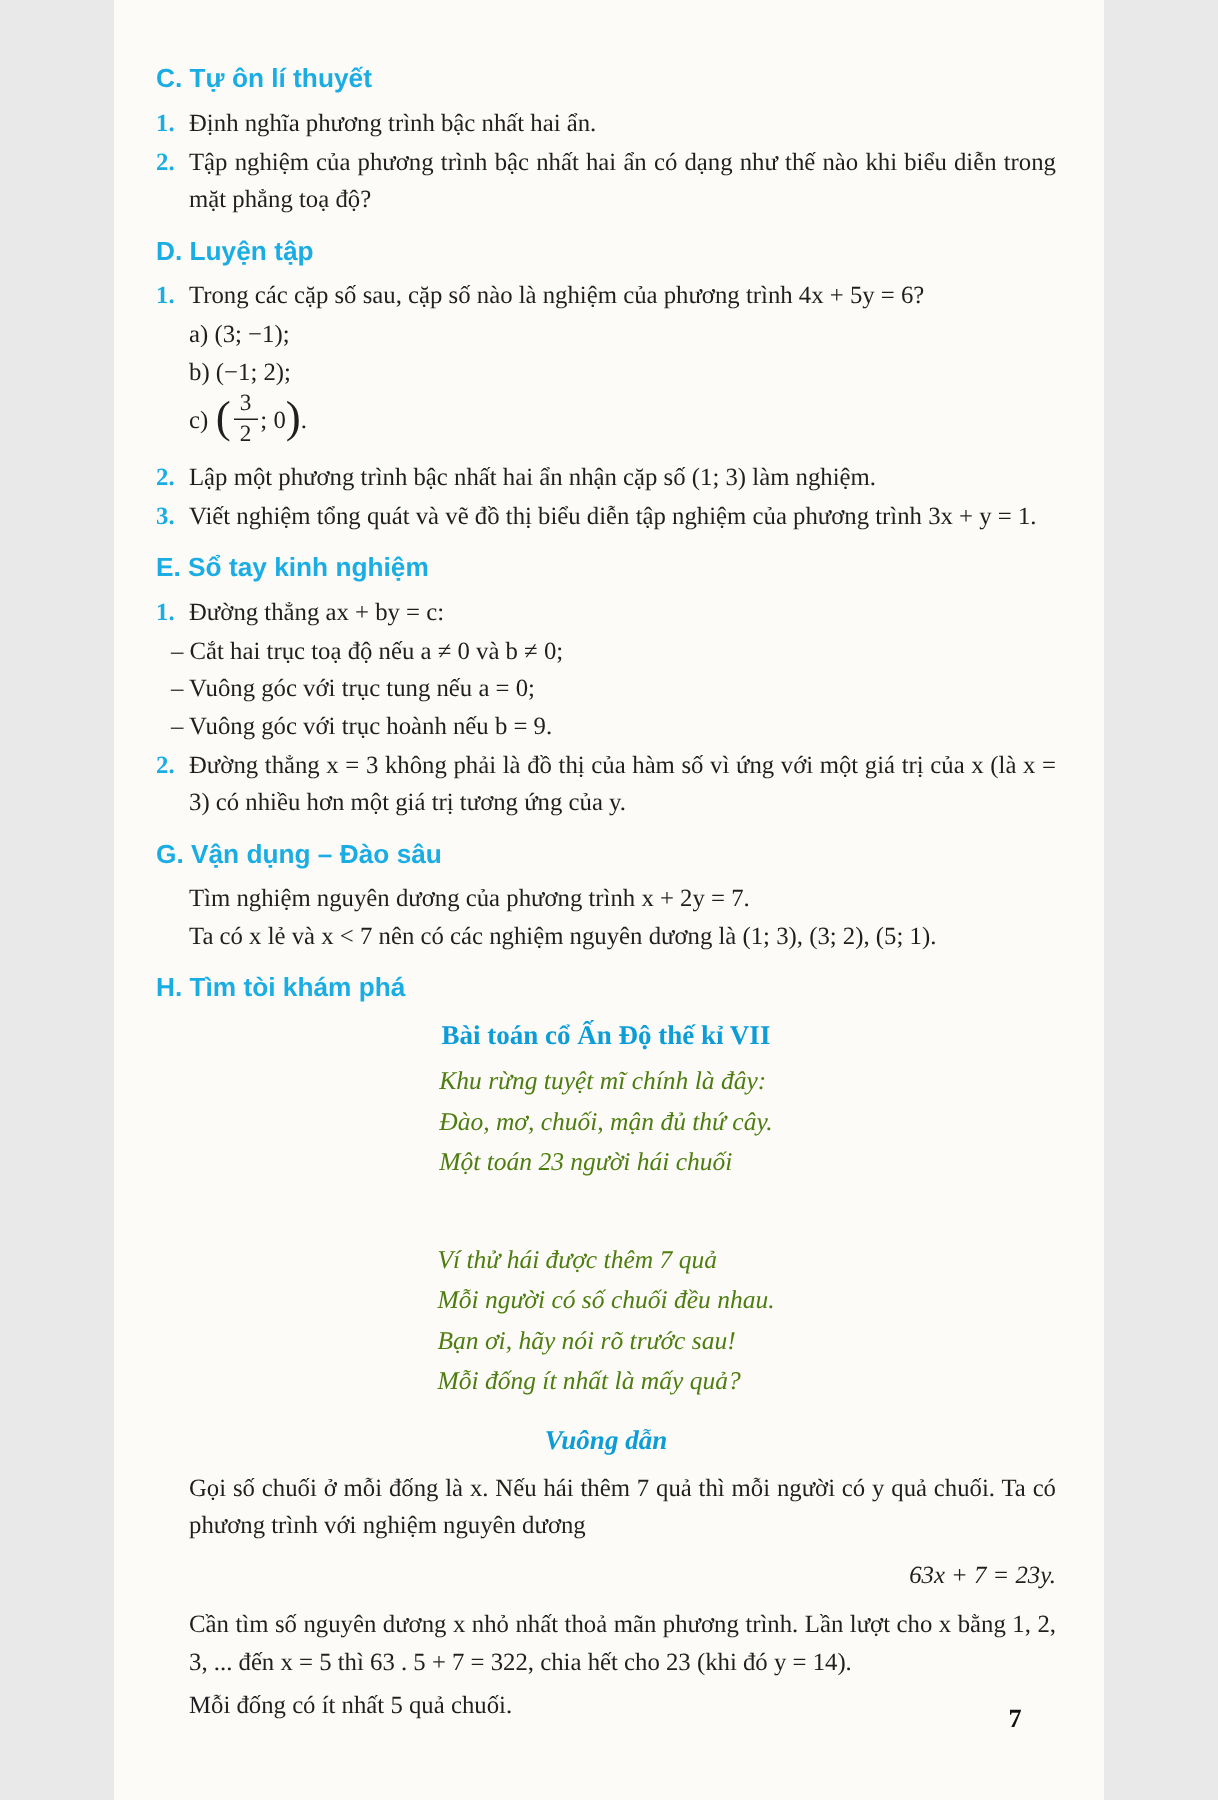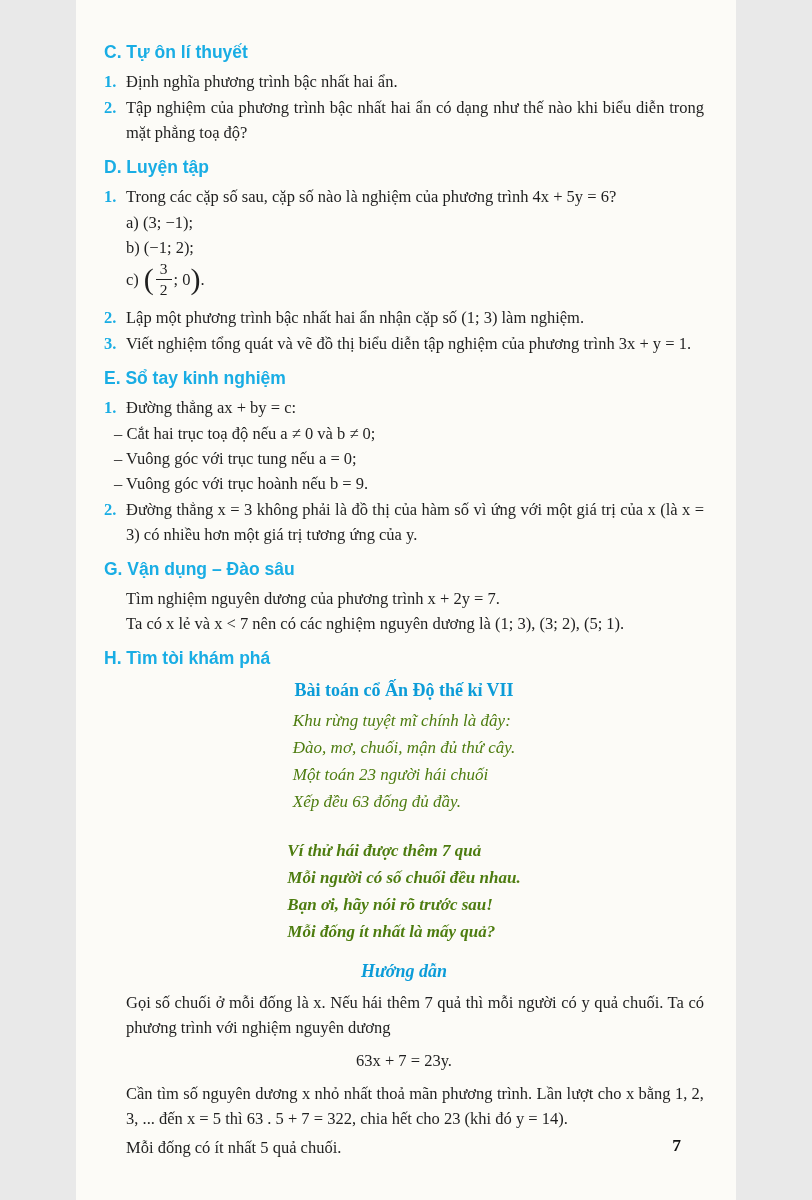--- a/index.html
+++ b/index.html
@@ -73,31 +73,31 @@
   }
   .poem {
     width:fit-content;
     margin:0 auto;
     color:#4d7c0f;
     font-style:italic;
     font-size:17px;
     line-height:27px;
     text-align:left;
   }
-  .stanza-gap { margin-top:22px;font-weight:bold; }
+  .stanza-gap { margin-top:38px; }
   .guide-title {
     text-align:center;
     color:#0c9cd8;
     font-weight:bold;
     font-style:italic;
     font-size:18px;
     margin:16px 0 8px 0;
     line-height:21px;
   }
-  .equation { text-align:center; margin:8px 0; }
+  .equation { text-align:right; margin:8px 0;font-style:italic; }
   .page-number {
     position:absolute;
     right:55px; bottom:42px;
     font-weight:bold;
     font-size:17.5px;
     color:#111;
   }
 </style>
 </head>
 <body>
@@ -160,29 +160,28 @@
   <div class="plain-line">Tìm nghiệm nguyên dương của phương trình x + 2y = 7.</div>
   <div class="plain-line">Ta có x lẻ và x &lt; 7 nên có các nghiệm nguyên dương là (1; 3), (3; 2), (5; 1).</div>
 
   <div class="sec-title">H. Tìm tòi khám phá</div>
 
   <div class="poem-title">Bài toán cổ Ấn Độ thế kỉ VII</div>
   <div class="poem">
     <div>Khu rừng tuyệt mĩ chính là đây:</div>
     <div>Đào, mơ, chuối, mận đủ thứ cây.</div>
     <div>Một toán 23 người hái chuối</div>
-    <div>Xếp đều 63 đống đủ đầy.</div>
   </div>
   <div class="poem stanza-gap">
     <div>Ví thử hái được thêm 7 quả</div>
     <div>Mỗi người có số chuối đều nhau.</div>
     <div>Bạn ơi, hãy nói rõ trước sau!</div>
     <div>Mỗi đống ít nhất là mấy quả?</div>
   </div>
 
-  <div class="guide-title">Hướng dẫn</div>
+  <div class="guide-title">Vuông dẫn</div>
   <div class="para">Gọi số chuối ở mỗi đống là x. Nếu hái thêm 7 quả thì mỗi người có y quả chuối. Ta có phương trình với nghiệm nguyên dương</div>
   <div class="equation">63x + 7 = 23y.</div>
   <div class="para">Cần tìm số nguyên dương x nhỏ nhất thoả mãn phương trình. Lần lượt cho x bằng 1, 2, 3, ... đến x = 5 thì 63 . 5 + 7 = 322, chia hết cho 23 (khi đó y = 14).</div>
   <div class="para">Mỗi đống có ít nhất 5 quả chuối.</div>
 
   <div class="page-number">7</div>
 </div>
 
 </body></html>

